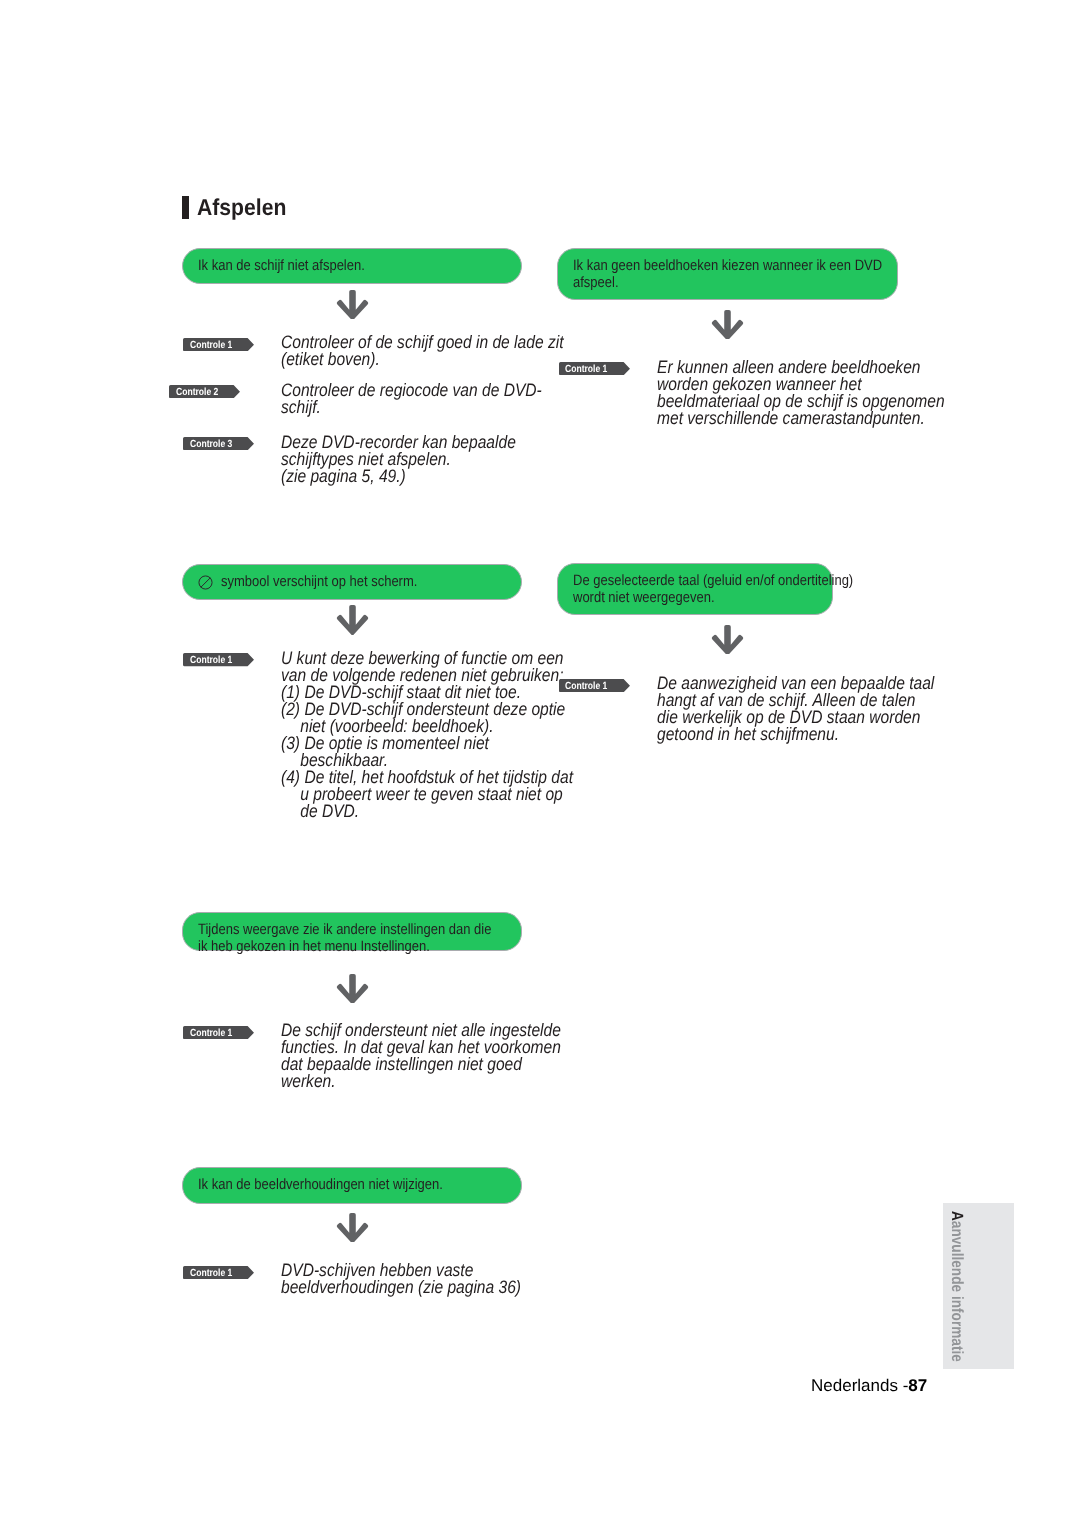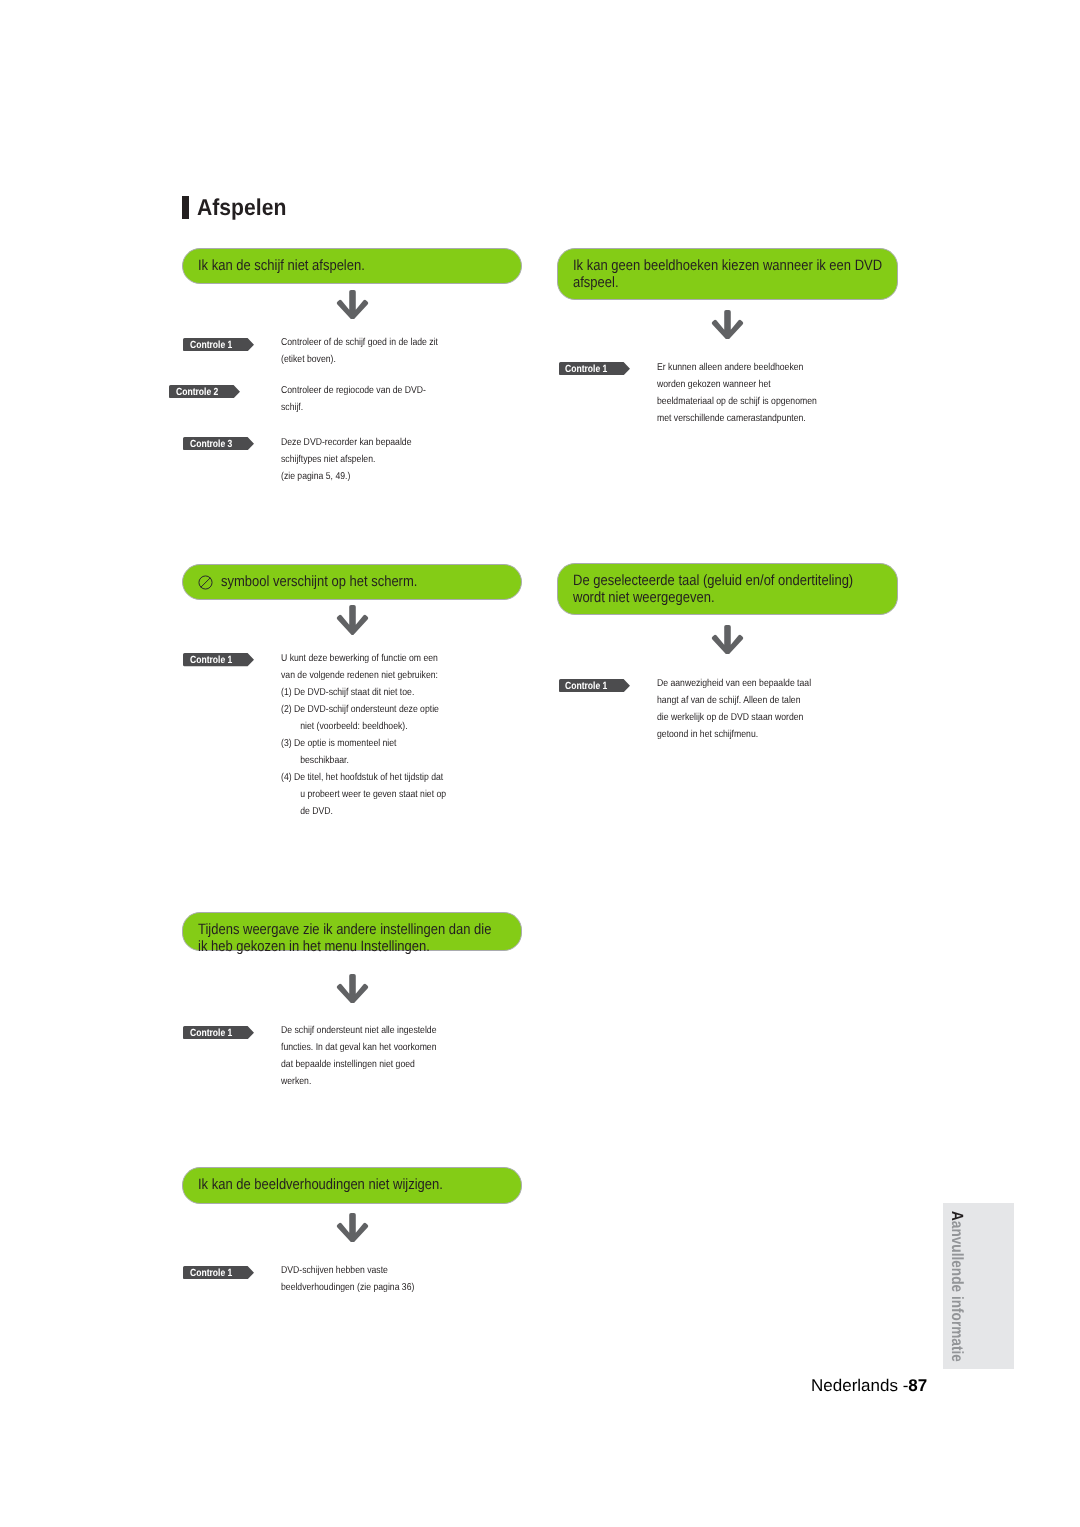--- a/index.html
+++ b/index.html
@@ -22,21 +22,21 @@
   .heading .title {
     position:absolute; left:15px; top:0px;
     font-size:23px; font-weight:bold; line-height:26px;
     white-space:nowrap;
     transform:scaleX(0.92); transform-origin:left top;
   }
 
   
   .qbox {
     position:absolute;
-    background:#84cc16;
+    background:#22c55e;
     border:1px solid #a9abaf;
     border-radius:18px;
     box-sizing:border-box;
   }
   .qlines {
     position:absolute; left:14.7px; top:8px;
     font-size:15px; line-height:17.05px;
     color:#231f20;
   }
   .qlines .ln { display:block; white-space:nowrap;
@@ -52,22 +52,23 @@
     position:absolute; left:6.5px; top:1.1px;
     font-size:10.4px; font-weight:bold; line-height:13.3px;
     color:#ffffff;
     transform:scaleX(0.825); transform-origin:left top;
     white-space:nowrap;
   }
 
   
   .ctext {
     position:absolute;
-    font-size:10px; line-height:17.05px;
+    font-size:18px; line-height:17.05px;
     color:#231f20;
+    font-style:italic;
   }
   .ctext .ln { display:block; white-space:nowrap;
                transform:scaleX(0.866); transform-origin:left top; }
   .ctext .ln.ind { padding-left:22.2px; }
 
   
   .sidetab { position:absolute; background:#e5e6e8; }
   .sidetab .stext {
     position:absolute; left:0; top:0;
     font-size:16.3px; font-weight:bold;
@@ -183,21 +184,21 @@
         <span class="ln">van de volgende redenen niet gebruiken:</span>
         <span class="ln">(1) De DVD-schijf staat dit niet toe.</span>
         <span class="ln">(2) De DVD-schijf ondersteunt deze optie</span>
         <span class="ln ind">niet (voorbeeld: beeldhoek).</span>
         <span class="ln">(3) De optie is momenteel niet</span>
         <span class="ln ind">beschikbaar.</span>
         <span class="ln">(4) De titel, het hoofdstuk of het tijdstip dat</span>
         <span class="ln ind">u probeert weer te geven staat niet op</span>
         <span class="ln ind">de DVD.</span>
       </div>
-      <div class="qbox" style="left:557px;top:555px;width:341px;height:52px">
+      <div class="qbox" style="left:557px;top:555px;width:276px;height:52px">
         <div class="qlines">
           <span class="ln">De geselecteerde taal (geluid en/of ondertiteling)</span>
           <span class="ln">wordt niet weergegeven.</span>
         </div>
       </div>
       <svg class="arrow" style="left:710px;top:617.1px" width="35" height="29.4" viewBox="9 0 316 296">
         <path fill="#616264" d="M152 0 H182 a18 18 0 0 1 18 18 V200 L279 104 a19 19 0 0 1 26 1 l14 14 a19 19 0 0 1 0 26 L180 296 a14 14 0 0 1 -26 0 L15 145 a19 19 0 0 1 0 -26 l14 -14 a19 19 0 0 1 26 -1 L134 200 V18 A18 18 0 0 1 152 0 Z"></path>
       </svg>
       <div class="tag" style="left:558.7px;top:670.7px;width:71px;height:13.3px">
         <svg width="71" height="13.3" viewBox="0 0 71 13.3" style="position:absolute;left:0;top:0">

